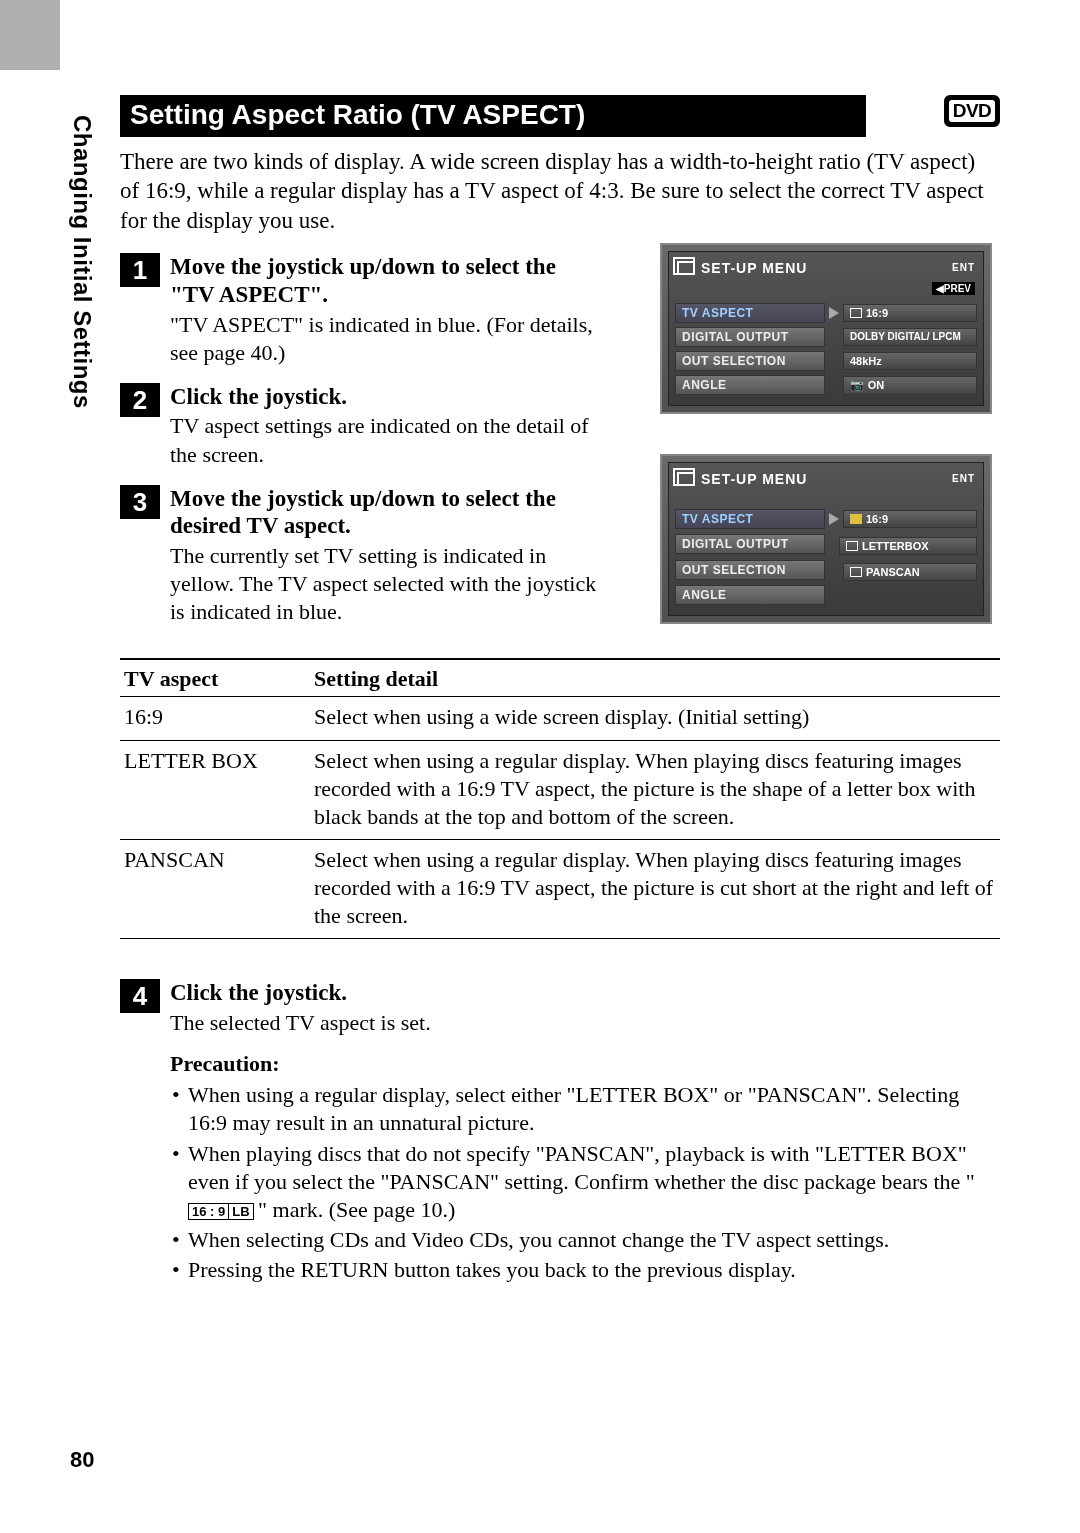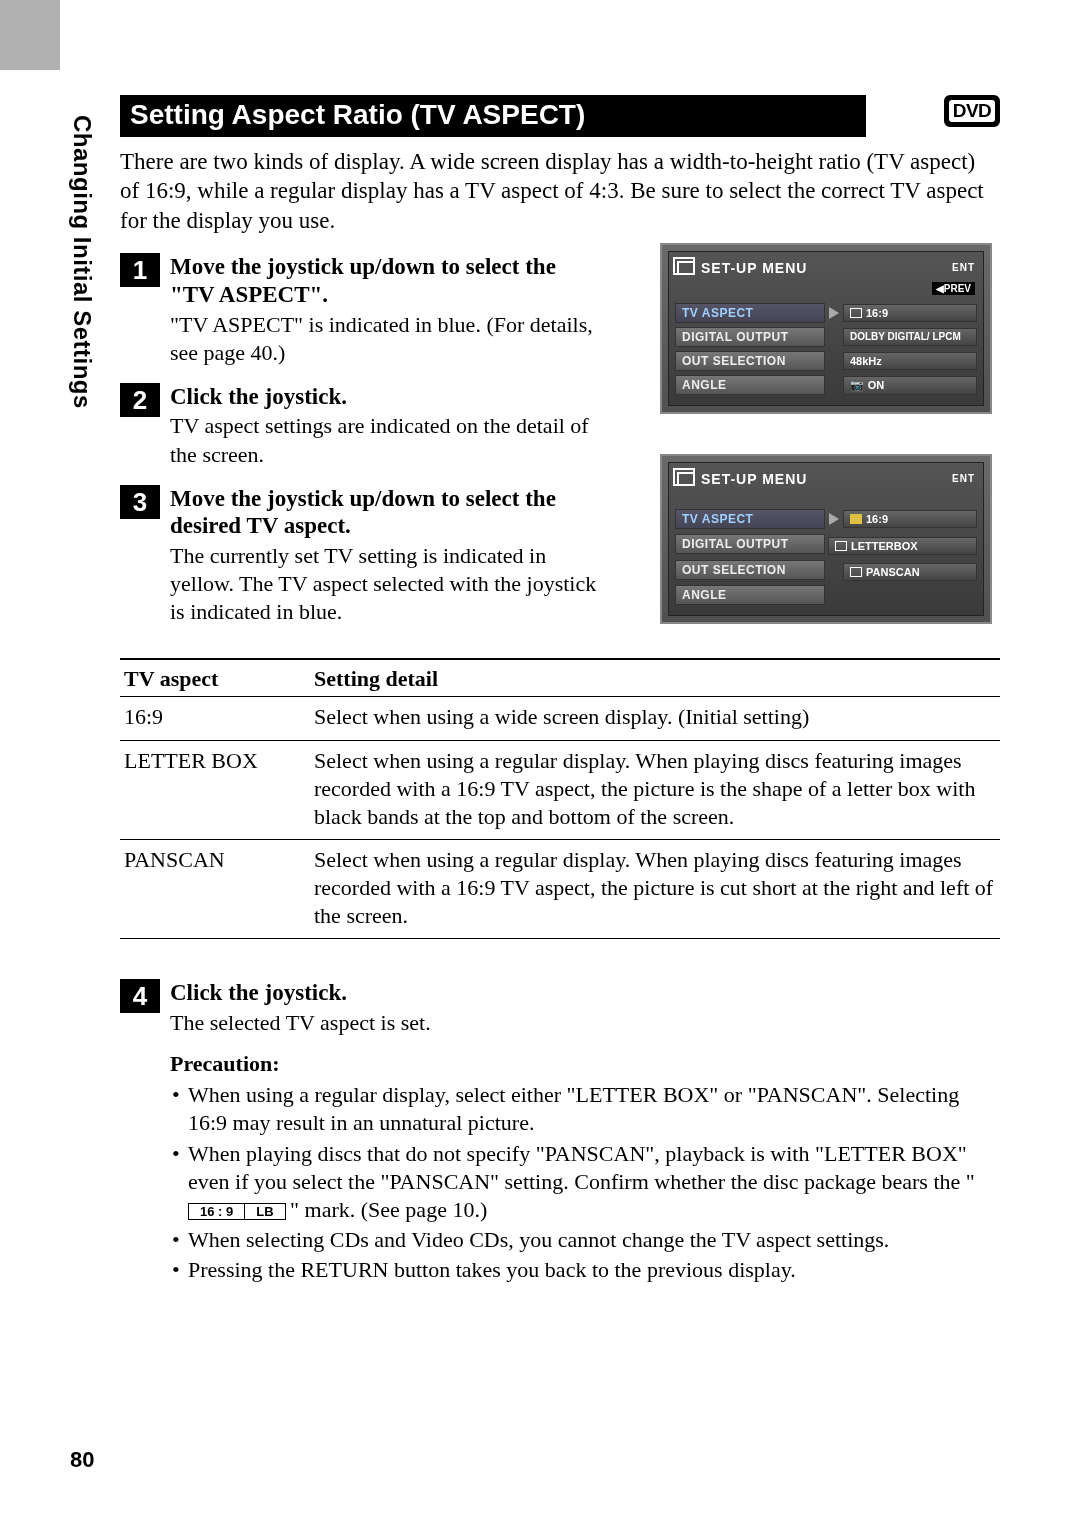--- a/index.html
+++ b/index.html
@@ -213,21 +213,21 @@
   ul.precautions li::before {
     content: "•"; position: absolute; left: 2px; top: 0;
   }
   .inline-box {
     display: inline-block;
     font-family: Arial, sans-serif;
     font-size: 13px; font-weight: bold;
     vertical-align: 1px;
   }
   .inline-box span {
-    border: 1.5px solid #000; padding: 0 11px; margin-right: -1px;
+    border: 1.5px solid #000; padding: 0 3px; margin-right: -1px;
   }
   .final-step-block { margin-top: 40px; }
 </style>
 </head>
 <body>
 
 <div class="gray-strip"></div>
 <div class="sidebar-label">Changing Initial Settings</div>
 <div class="page-number">80</div>
 
@@ -320,21 +320,21 @@
           <div class="menu-row">
             <div class="menu-label selected">TV ASPECT</div>
             <div class="menu-arrow"></div>
             <div class="menu-value">
                 <span class="val-box val-selected"></span>
                 <span>16:9</span>
               </div>
           </div>
           <div class="menu-row">
             <div class="menu-label">DIGITAL OUTPUT</div>
-            <div class="submenu-row" style="flex:1; margin-left:3px;">
+            <div class="submenu-row" style="flex:1; margin-left:14px;">
                 <span class="val-box"></span>
                 <span>LETTERBOX</span>
               </div>
           </div>
           <div class="menu-row">
             <div class="menu-label">OUT SELECTION</div>
             <div class="submenu-row" style="flex:1; margin-left:18px;">
                 <span class="val-box"></span>
                 <span>PANSCAN</span>
               </div>

